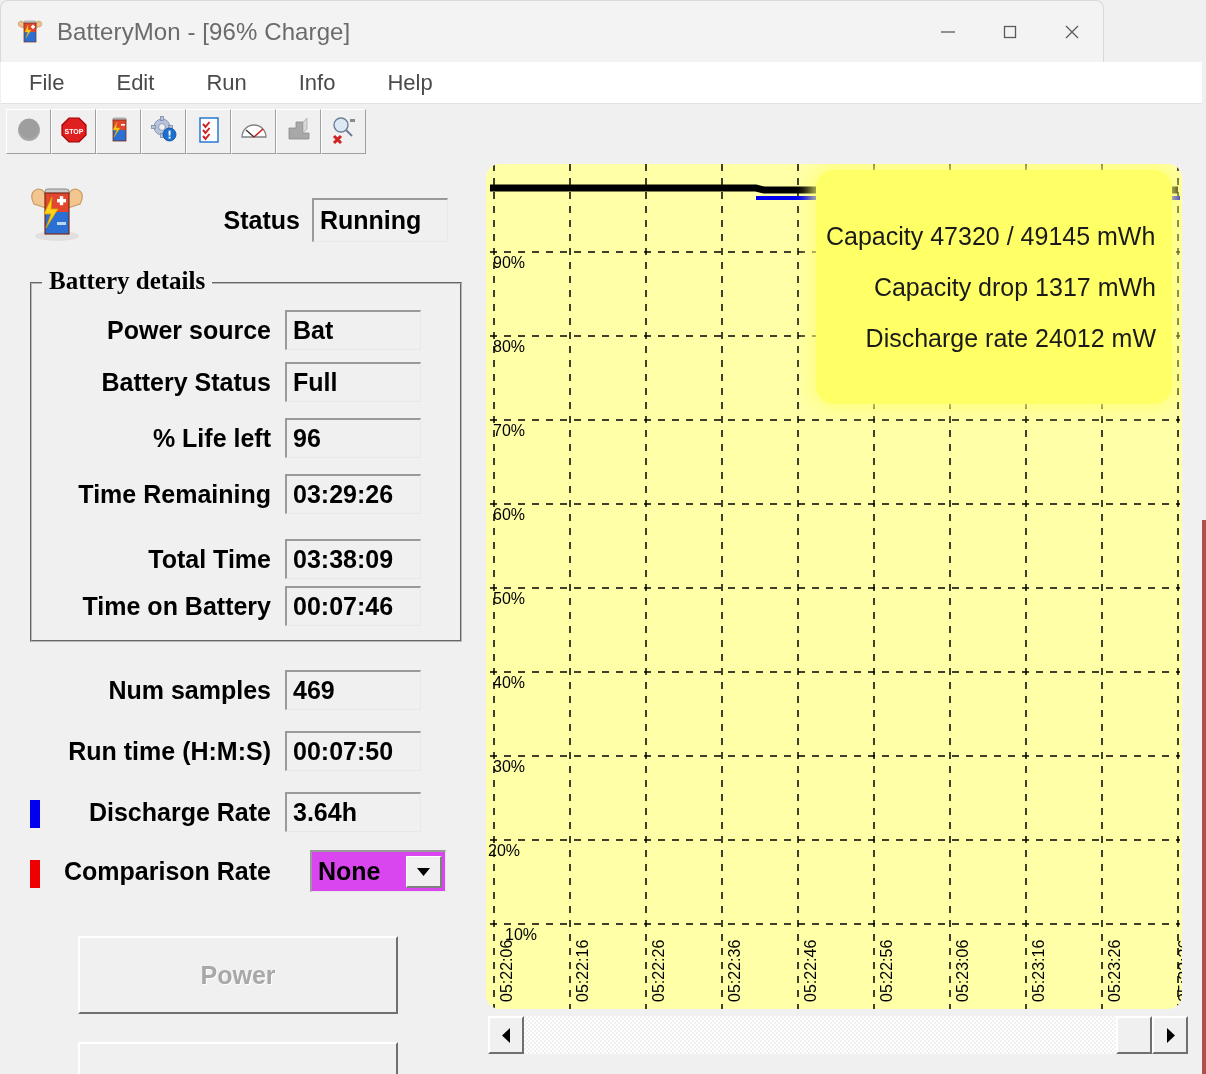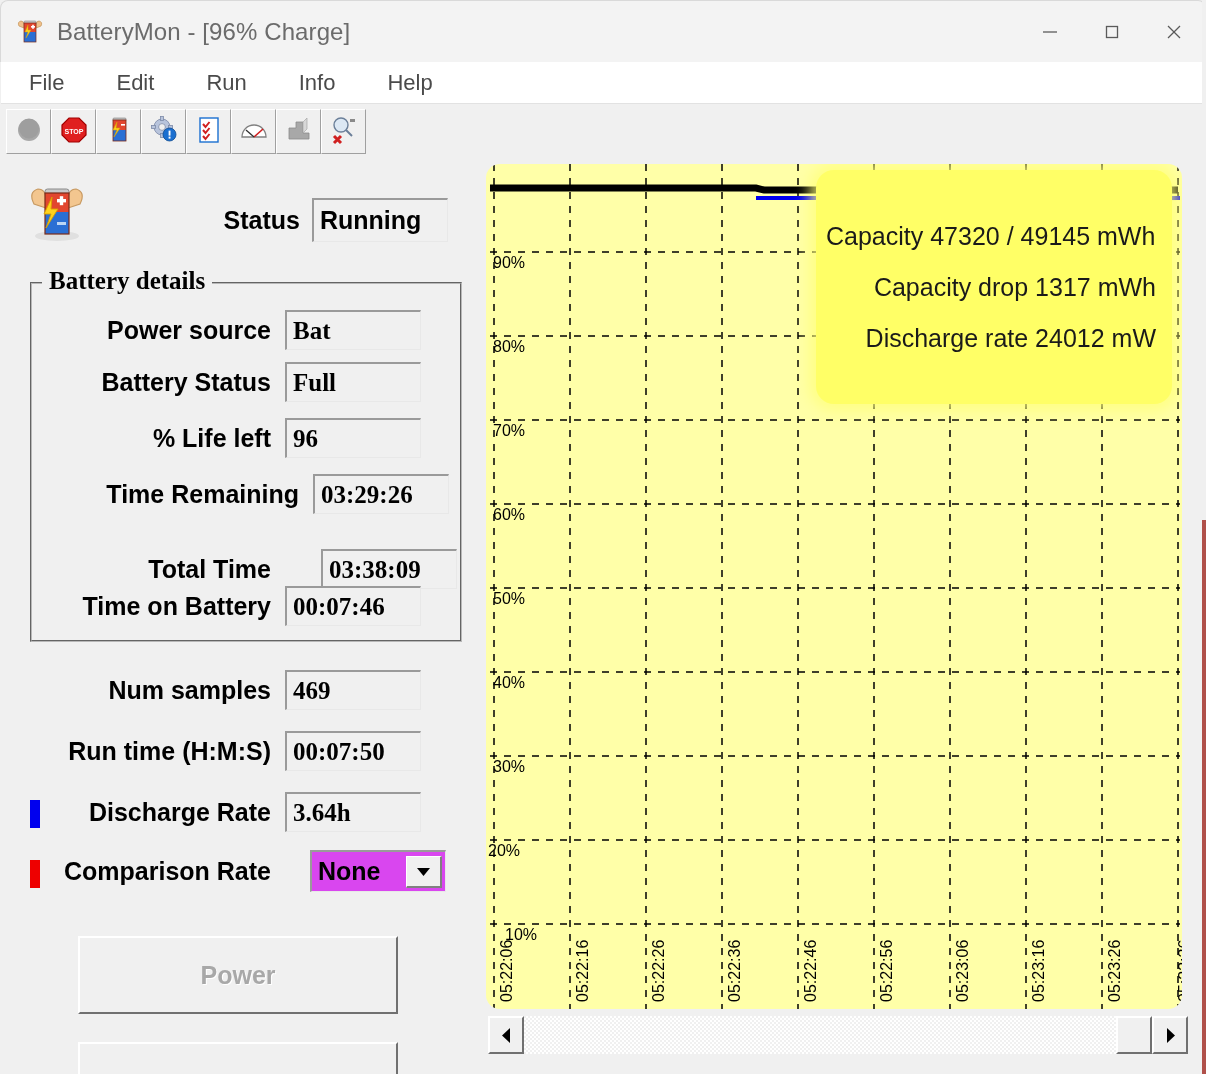--- a/index.html
+++ b/index.html
@@ -6,21 +6,21 @@
   body{
     width:1206px;height:1074px;overflow:hidden;
     background:#f0f0f0;
     font-family:"Liberation Sans",sans-serif;
     -webkit-font-smoothing:none;
   }
   .app{position:relative;width:1206px;height:1074px;background:#f0f0f0;overflow:hidden;}
 
   
   .titlebar{
-    position:absolute;left:0;top:0;width:1206px;height:62px;
+    position:absolute;left:0;top:0;width:1104px;height:62px;
     background:#f3f3f3;
     border-top:1px solid #d9d9d9;
     border-left:1px solid #d9d9d9;
     border-right:1px solid #d9d9d9;
     border-radius:8px 8px 0 0;
     box-sizing:border-box;
     display:flex;align-items:center;
   }
   .title-left{display:flex;align-items:center;padding-left:14px;gap:12px;flex:1;}
   .app-icon{width:30px;height:30px;position:relative;flex:none;}
@@ -99,21 +99,21 @@
   }
   .groupbox-title{
     position:absolute;left:42px;top:109px;
     background:#f0f0f0;padding:0 7px;
     font-family:Liberation Serif, serif;font-weight:bold;
     font-size:25px;color:#000000;white-space:nowrap;
   }
 
   .row{position:absolute;display:flex;align-items:center;}
   .row .lbl{width:285px;padding-right:14px;box-sizing:border-box;}
-  .row .field{width:136px;height:40px;font-family:Liberation Serif, serif;}
+  .row .field{width:136px;height:40px;}
 
   .legend-sq{position:absolute;width:10px;height:28px;}
 
   .combo{
     position:absolute;
     background:#d946ef;
     border-top:2px solid #9a9a9a;
     border-left:2px solid #9a9a9a;
     border-right:1px solid #e8e8e8;
     border-bottom:1px solid #e8e8e8;
@@ -404,25 +404,25 @@
       <div class="field">Bat</div>
     </div>
     <div class="row" style="left:0;top:204px;">
       <div class="lbl">Battery Status</div>
       <div class="field">Full</div>
     </div>
     <div class="row" style="left:0;top:260px;">
       <div class="lbl">% Life left</div>
       <div class="field">96</div>
     </div>
-    <div class="row" style="left:0;top:316px;margin-left:28px;">
+    <div class="row" style="left:0;top:316px;">
       <div class="lbl">Time Remaining</div>
       <div class="field">03:29:26</div>
     </div>
-    <div class="row" style="left:0;top:391px;gap:36px;">
+    <div class="row" style="left:0;top:381px;">
       <div class="lbl">Total Time</div>
       <div class="field">03:38:09</div>
     </div>
     <div class="row" style="left:0;top:428px;">
       <div class="lbl">Time on Battery</div>
       <div class="field">00:07:46</div>
     </div>
 
     <div class="row" style="left:0;top:512px;">
       <div class="lbl">Num samples</div>

